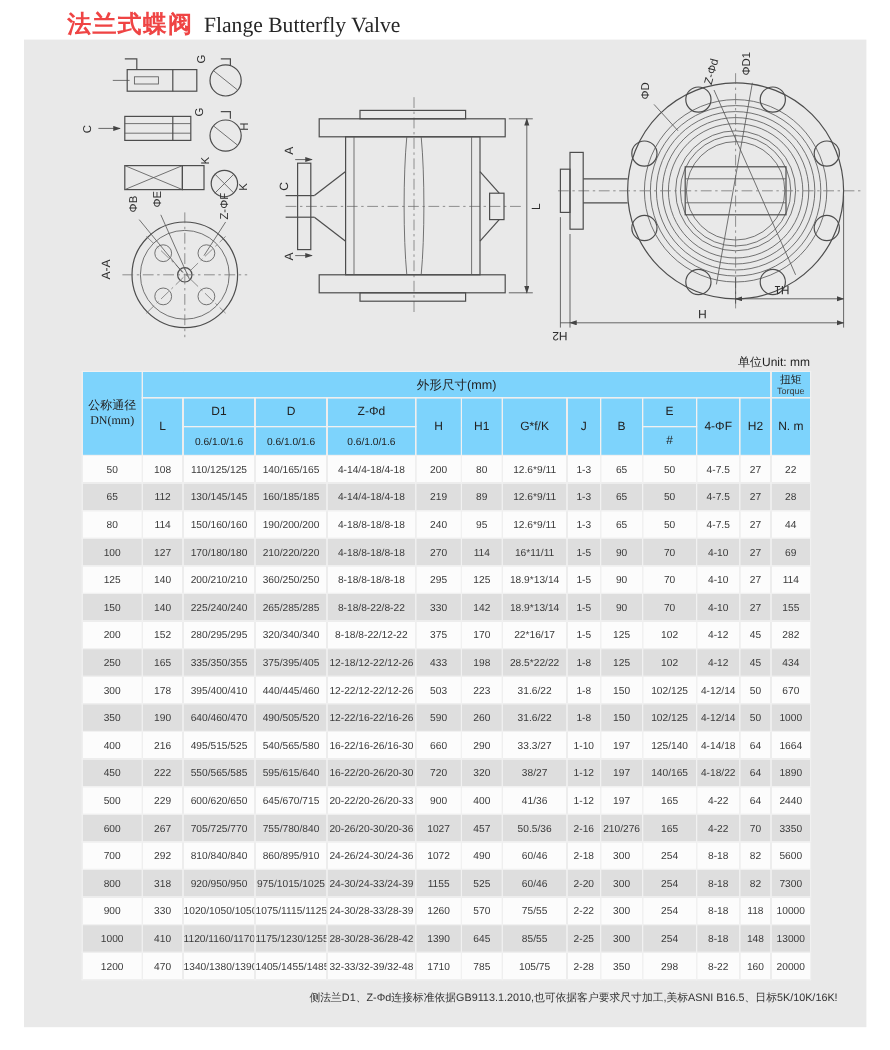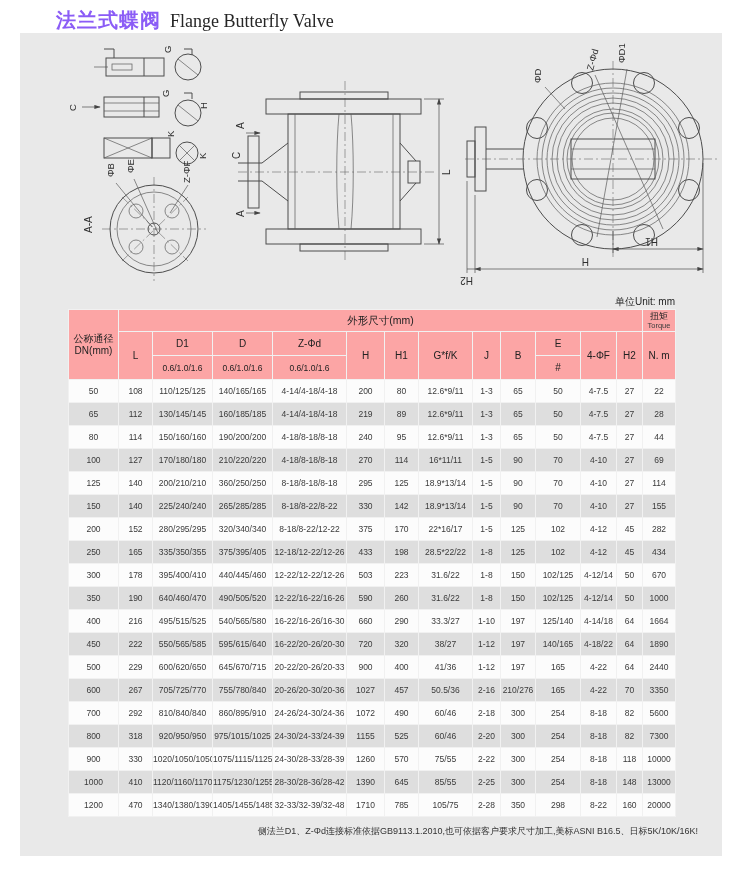--- a/index.html
+++ b/index.html
@@ -2,43 +2,43 @@
 <html><head>
 <meta charset="utf-8">
 <style>
   * { margin:0; padding:0; box-sizing:border-box; }
   body {
     width:742px; height:875px; background:#ffffff; position:relative;
     font-family:"Liberation Sans","DejaVu Sans",sans-serif; color:#333;
     overflow:hidden;
   }
   .titlebar { position:absolute; top:7px; left:56px; display:flex; align-items:baseline; gap:9px; white-space:nowrap; }
-  .title-zh { font-size:20px; font-weight:bold; color:#8b5cf6; letter-spacing:1px; }
+  .title-zh { font-size:20px; font-weight:bold; color:#ef4444; letter-spacing:1px; }
   .title-en { font-size:18px; color:#262626;font-family:Liberation Serif, serif; }
   .panel { position:absolute; left:20px; top:33px; width:702px; height:823px; background:#e9e9e9; }
   .drawing-area { position:absolute; left:0; top:6px; width:702px; height:254px; }
   .drawing-area svg { position:absolute; overflow:visible; }
   svg text { font-size:10px; fill:#2e2e2e; font-family:"Liberation Sans","DejaVu Sans",sans-serif; }
   svg .lbl { font-size:9.5px; }
   svg .ln { stroke:#4d4d4d; stroke-width:1; fill:none; }
   svg .thin { stroke:#5a5a5a; stroke-width:0.7; fill:none; }
   svg .cl { stroke:#6a6a6a; stroke-width:0.6; fill:none; stroke-dasharray:9 3 2 3; }
   svg .dim { stroke:#4d4d4d; stroke-width:0.7; fill:none; }
   .unit-note { position:absolute; top:262px; right:47px; font-size:10px; color:#1f1f1f; }
   table.spec { position:absolute; left:48px; top:276px; width:607px; border-collapse:collapse; table-layout:fixed; }
   table.spec th, table.spec td {
     text-align:center; vertical-align:middle; font-weight:normal;
     border:1px solid #f1f1f1; overflow:hidden; white-space:nowrap;
   }
-  table.spec thead th { background:#fca5a5; color:#222; }
+  table.spec thead th { background:#7dd3fc; color:#222; }
   .h-r1 { height:22px; font-size:10.5px; }
   .h-r2 { height:24px; font-size:10px;margin-left:24px; }
   .h-r3 { height:24px; font-size:10px; }
   .h-sub { font-size:8.5px; color:#3c3c3c; }
-  .dn-head div { line-height:12px; font-size:10px; }
+  .dn-head div { line-height:12px; font-size:10px;font-family:Liberation Serif, serif; }
   .torque-head div.z { font-size:9px; line-height:10px; }
   .torque-head div.e { font-size:7.5px; line-height:9px; color:#3c3c3c; }
   table.spec tbody td { height:23px; font-size:8.5px; color:#3a3a3a; background:#fcfcfc; }
   table.spec tbody tr:nth-child(even) td { background:#dedede; }
   .footnotes { position:absolute; left:48px; top:792px; width:630px;text-align:right; }
   .fn-zh { font-size:9px; color:#333; line-height:13px; }
   .fn-en { font-size:8.5px; color:#8d8d8d; line-height:12px; }
 </style>
 </head>
 <body>

